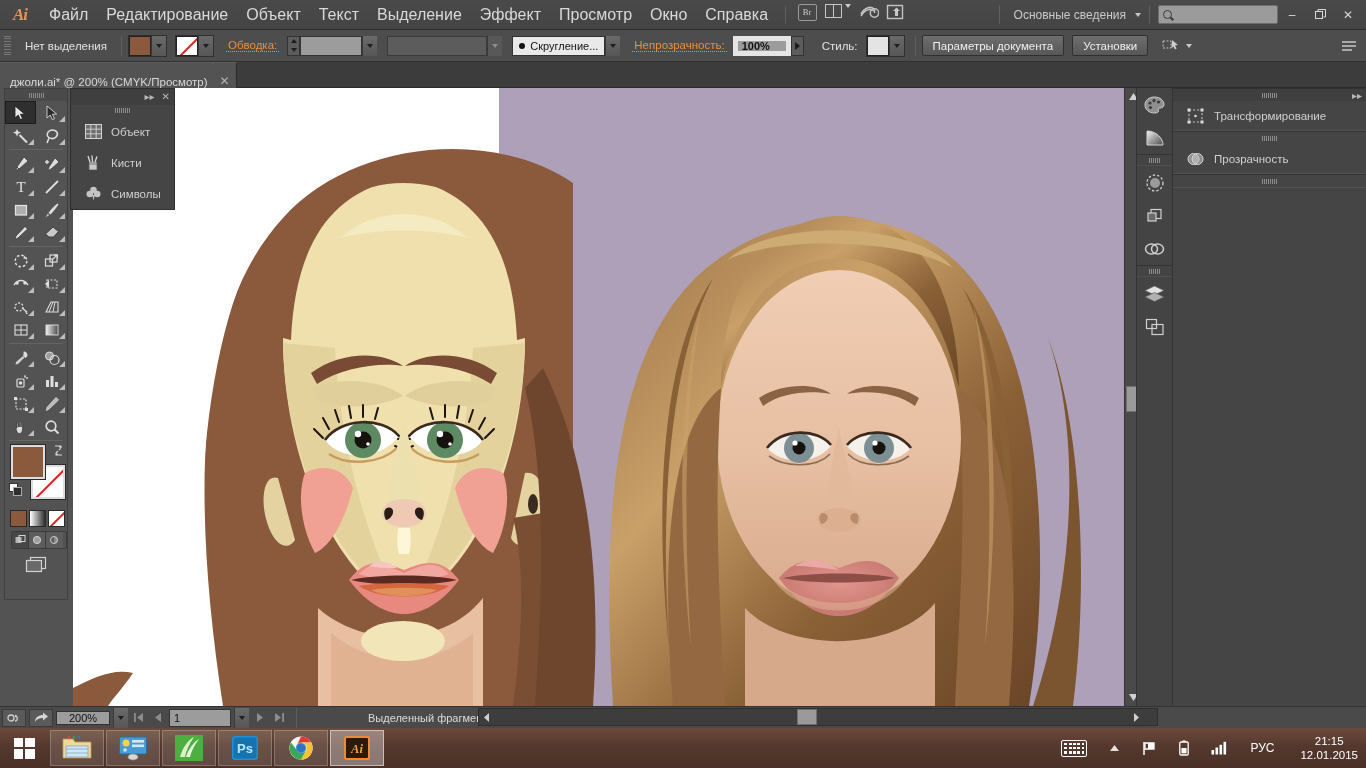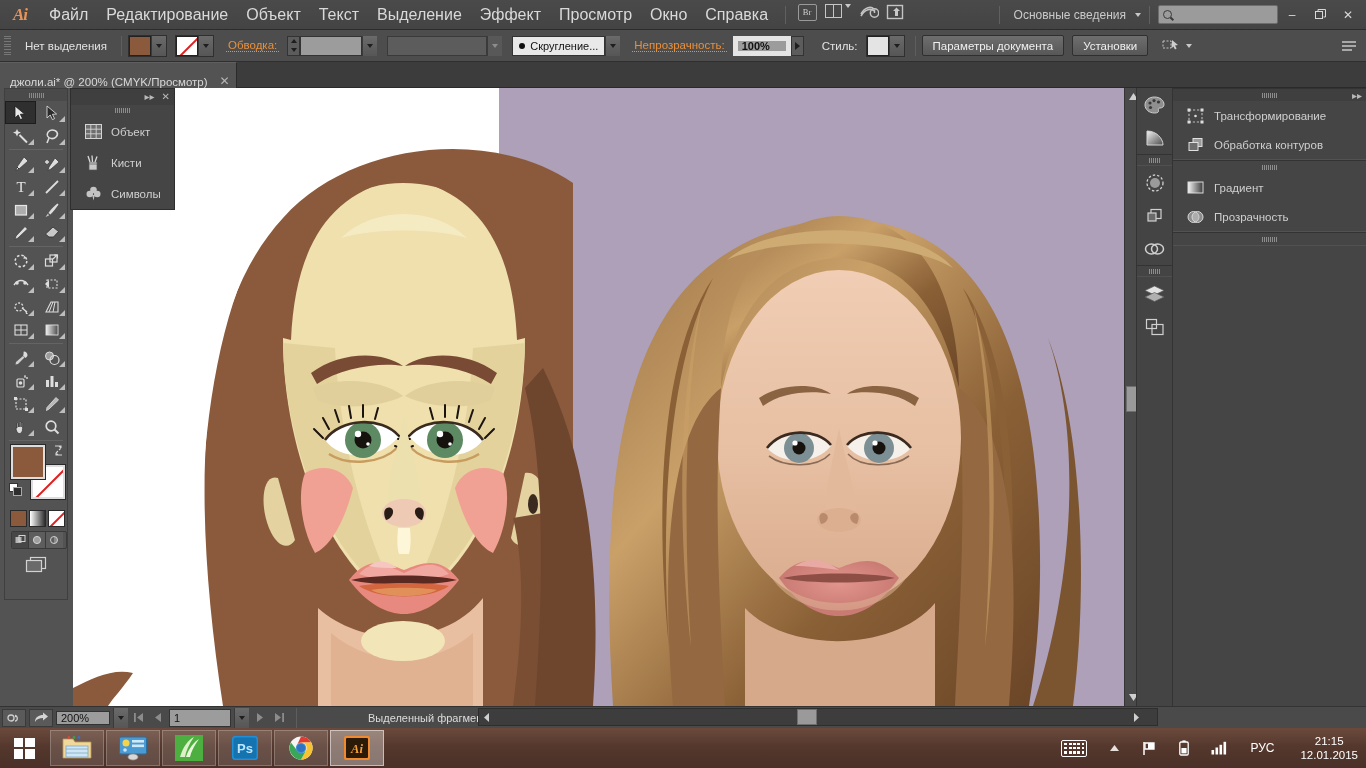--- a/index.html
+++ b/index.html
@@ -172,21 +172,21 @@
   .dk-item { height:29px;display:flex;align-items:center;gap:10px;padding-left:14px;cursor:default; }
   .dk-item span { font-size:11.5px;color:#cfcfcf;white-space:nowrap; }
   .dk-sep { height:1px;background:#333;border-bottom:1px solid #525252; }
 
   
   .statusbar {
     position:absolute;left:0;top:706px;width:1366px;height:22px;background:#4a4a4a;
     border-top:1px solid #333;display:flex;align-items:center;gap:3px;padding:0 2px;
   }
   .st-btn { width:24px;height:18px;background:#5a5a5a;border:1px solid #3a3a3a;display:flex;align-items:center;justify-content:center; }
-  .st-zoom { width:54px;height:14px;background:#9c9c9c;border:1px solid #333;font-size:11px;color:#111;display:flex;align-items:center;padding-left:4px; }
+  .st-zoom { width:54px;height:14px;background:#9c9c9c;border:1px solid #333;font-size:11px;color:#111;display:flex;align-items:center;padding-left:12px; }
   .st-nav { width:16px;height:18px;display:flex;align-items:center;justify-content:center; }
   .st-page { width:62px;height:18px;background:#9c9c9c;border:1px solid #333;font-size:11px;color:#111;display:flex;align-items:center;padding-left:4px; }
   .st-text { flex:0 0 auto;font-size:11px;color:#dcdcdc;margin-left:62px; }
 
   
   .taskbar {
     position:absolute;left:0;top:728px;width:1366px;height:40px;
     background:linear-gradient(180deg,#6b4a3c 0%,#55382d 45%,#4a3028 100%);
     display:flex;align-items:center;overflow:hidden;
   }
@@ -914,52 +914,33 @@
         <svg width="17" height="16" viewBox="0 0 17 16">
           <rect x="2" y="2" width="13" height="12" fill="none" stroke="#bdbdbd" stroke-width="1.1" stroke-dasharray="2.2 1.8"></rect>
           <rect x="0.5" y="0.5" width="3" height="3" fill="#ddd"></rect>
             <rect x="13.5" y="0.5" width="3" height="3" fill="#ddd"></rect>
           <rect x="0.5" y="12.5" width="3" height="3" fill="#ddd"></rect>
             <rect x="13.5" y="12.5" width="3" height="3" fill="#ddd"></rect>
           <circle cx="8.5" cy="8" r="1.3" fill="#ddd"></circle>
         </svg>
         <span>Трансформирование</span>
       </div>
-      <div class="dk-item">
-        <svg width="17" height="16" viewBox="0 0 17 16">
-          <rect x="6" y="1.5" width="9" height="8" fill="#9a9a9a" stroke="#e0e0e0" stroke-width="1"></rect>
-          <rect x="2" y="5.5" width="9" height="8" fill="#6d6d6d" stroke="#e0e0e0" stroke-width="1"></rect>
-        </svg>
-        <span>Обработка контуров</span>
-      </div>
 
       <div class="dk-sep"></div>
       <div class="dk-grip" style="background:transparent">
         <b></b>
           <b></b>
           <b></b>
           <b></b>
           <b></b>
           <b></b>
           <b></b>
           <b></b>
       </div>
 
-      <div class="dk-item">
-        <svg width="17" height="15" viewBox="0 0 17 15">
-          <defs>
-              <linearGradient id="gd2" x1="0" x2="1">
-                <stop offset="0" stop-color="#f4f4f4"></stop>
-                <stop offset="1" stop-color="#3a3a3a"></stop>
-              </linearGradient>
-            </defs>
-          <rect x="1" y="2" width="15" height="11" fill="url(#gd2)" stroke="#dcdcdc" stroke-width="1"></rect>
-        </svg>
-        <span>Градиент</span>
-      </div>
       <div class="dk-item">
         <svg width="17" height="16" viewBox="0 0 17 16">
           <circle cx="6.5" cy="8" r="5.5" fill="#8d8d8d" stroke="#d8d8d8" stroke-width="1"></circle>
           <circle cx="10.5" cy="8" r="5.5" fill="#c8c8c8" fill-opacity="0.55" stroke="#d8d8d8" stroke-width="1"></circle>
         </svg>
         <span>Прозрачность</span>
       </div>
 
       <div class="dk-sep"></div>
       <div class="dk-grip" style="background:transparent">

